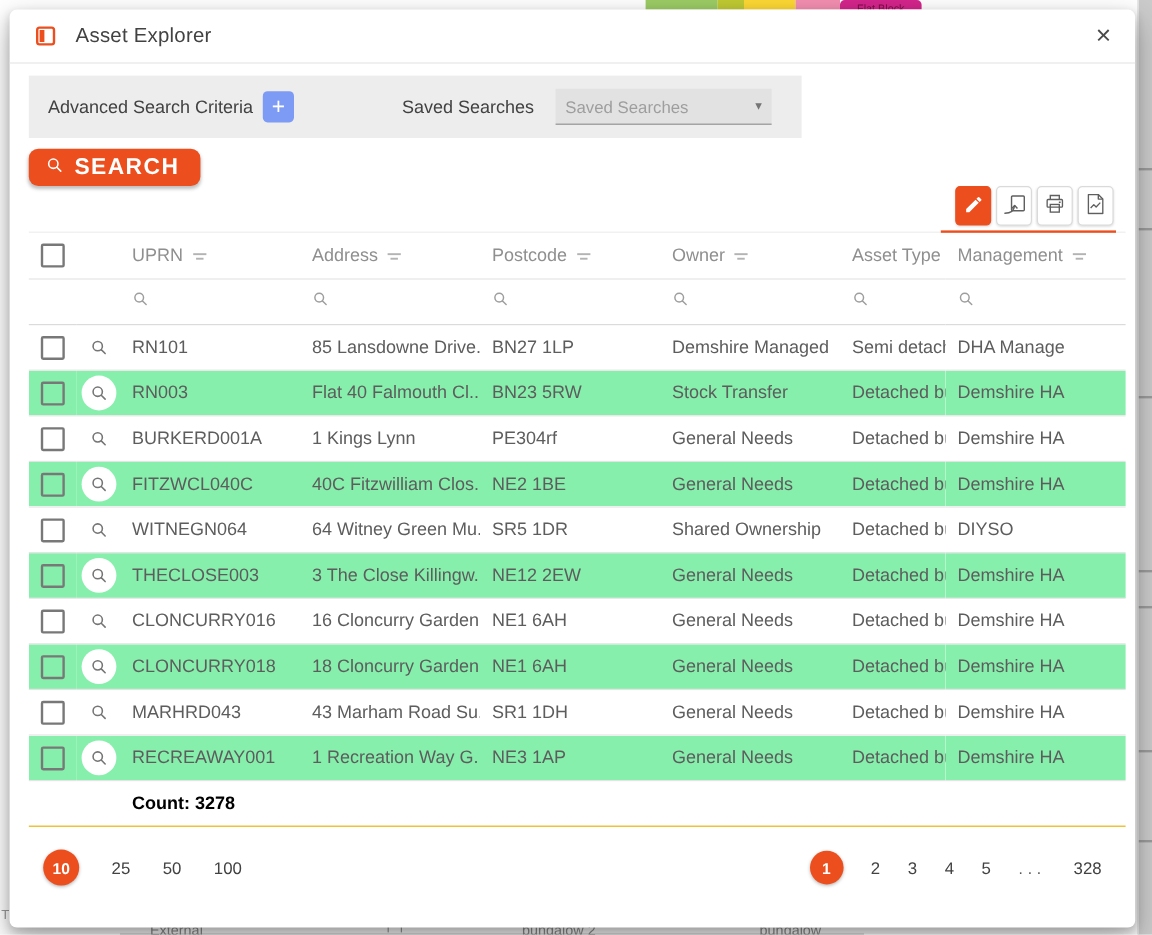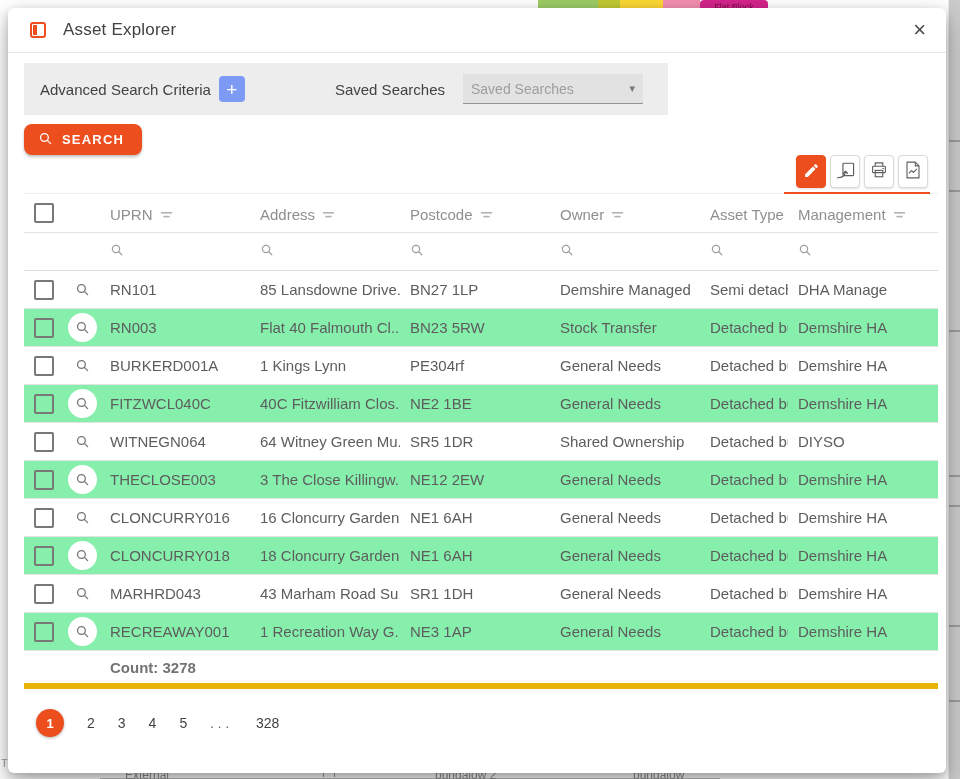--- a/index.html
+++ b/index.html
@@ -53,21 +53,21 @@
   .saved-label{margin-left:90px;font-size:15px;color:#424242;white-space:nowrap}
   .saved-select{margin-left:18px;width:180px;height:30px;background:#e2e2e2;
     border-bottom:1px solid #949494;display:flex;align-items:center;padding:0 8px;
     box-sizing:border-box;cursor:pointer}
   .saved-placeholder{color:#9e9e9e;font-size:14px}
   .saved-caret{margin-left:auto;color:#757575;font-size:11px}
 
   
   .search-row{margin-top:9px}
   .search-btn{height:31px;background:var(--accent);color:#fff;border:none;border-radius:8px;
-    font-size:13px;font-weight:bold;letter-spacing:1.2px;display:inline-flex;align-items:center;
+    font-size:19px;font-weight:bold;letter-spacing:1.2px;display:inline-flex;align-items:center;
     gap:9px;padding:0 18px 0 14px;cursor:pointer;box-shadow:0 2px 3px rgba(0,0,0,.25);
     font-family:inherit}
 
   
   .grid-toolbar{position:relative;height:38px}
   .drag-hint{position:absolute;left:8px;bottom:9px;font-size:15px;color:#9e9e9e}
   .icon-group{position:absolute;right:2px;top:0;display:flex;gap:4px}
   .tool-btn{width:30px;height:33px;border:1px solid #dadada;background:#fff;border-radius:4px;
     display:flex;align-items:center;justify-content:center;padding:0;cursor:pointer;
     box-shadow:0 1px 2px rgba(0,0,0,.12)}
@@ -86,21 +86,21 @@
   .data-row td{height:37px;color:#5d5d5d;font-size:15px;border-bottom:1px solid #e4e4e4;
     padding:0 6px 0 10px}
   .data-row.alt{background:#86efac}
   .c-check{text-align:center;padding:0 !important}
   .c-mag{text-align:center;padding:0 !important}
   .cbx{width:16px;height:16px;border:2px solid #787878;border-radius:2px;display:inline-block;
     vertical-align:middle;cursor:pointer;background:transparent}
   .mag-wrap{width:29px;height:29px;border-radius:50%;background:#fff;display:inline-flex;
     align-items:center;justify-content:center;vertical-align:middle;cursor:pointer}
   .count-row{width:914px;height:38px;box-sizing:border-box;display:flex;align-items:center;
-    padding-left:86px;border-bottom:6px solid #eab308;font-size:15px;font-weight:bold;color:#737373}
+    padding-left:86px;border-bottom:1px solid #eab308;font-size:15px;font-weight:bold;color:#000000}
 
   
   .pager{width:914px;box-sizing:border-box;margin-top:12px;height:44px;display:flex;
     align-items:center;justify-content:space-between;padding:0 20px 0 12px}
   .sizes{display:flex;align-items:center;gap:27px}
   .pages{display:flex;align-items:center;gap:23px}
   .pill{font-size:14px;color:#424242;cursor:pointer}
   .pill.selected{width:30px;height:30px;border-radius:50%;background:var(--accent);color:#fff;
     display:inline-flex;align-items:center;justify-content:center;font-weight:bold;font-size:13px;
     box-shadow:0 1px 3px rgba(0,0,0,.3)}
@@ -415,20 +415,26 @@
             <td>Demshire HA</td>
           </tr>
         </tbody>
     </table>
 
     <div class="count-row">
       <span>Count: 3278</span>
     </div>
 
     <div class="pager">
+      <div class="sizes" id="pagerSizes">
+          <span class="pill selected">10</span>
+          <span class="pill">25</span>
+          <span class="pill">50</span>
+          <span class="pill">100</span>
+        </div>
       <div class="pages" id="pagerPages">
           <span class="pill selected">1</span>
           <span class="pill">2</span>
           <span class="pill">3</span>
           <span class="pill">4</span>
           <span class="pill">5</span>
           <span class="pill ellipsis">...</span>
           <span class="pill">328</span>
         </div>
     </div>

